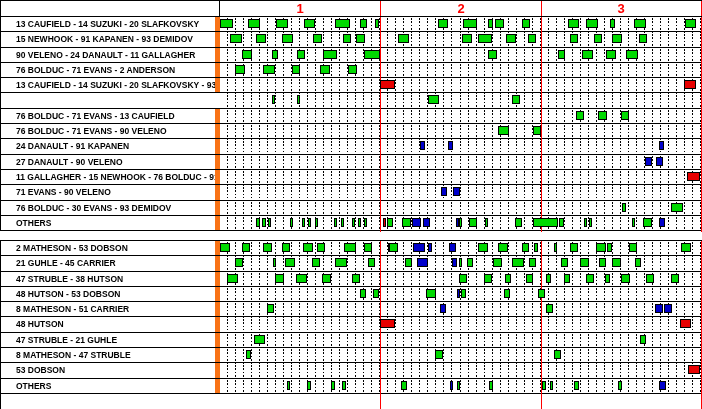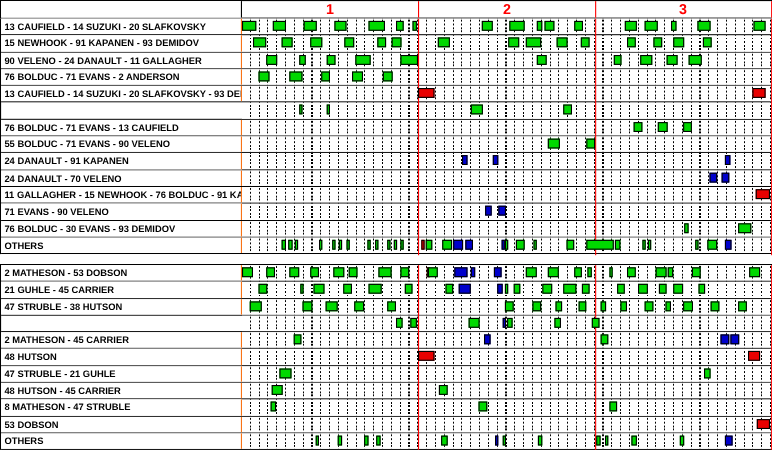--- a/index.html
+++ b/index.html
@@ -4,22 +4,22 @@
 <style>
   html,body{margin:0;padding:0;background:#fff;}
   .app{position:relative;width:702px;height:409px;background:#fff;font-family:"Liberation Sans",sans-serif;overflow:hidden;}
   .band{position:absolute;left:0;width:702px;box-sizing:border-box;background:#fff;}
   .hdr{top:0;height:17px;border-top:1px solid #000;border-left:1px solid #000;border-bottom:1px solid #000;}
   .corner{position:absolute;left:0;top:0;width:219px;height:100%;box-sizing:border-box;border-right:1px solid #000;background:#fff;}
   .plabel{position:absolute;top:0;transform:translateX(-50%);font-size:13px;font-weight:bold;color:#FF0000;line-height:15px;}
   .tbl{border-left:1px solid #000;}
   .tbl2{border-top:1px solid #000;}
   .row{position:relative;height:15.3px;box-sizing:border-box;border-bottom:1px solid #000;}
-  .rlabel{position:absolute;left:0;top:0;width:219px;height:100%;box-sizing:border-box;border-right:1px solid #f97316;
-          font-size:8.5px;font-weight:bold;line-height:14px;padding-left:3px;overflow:hidden;white-space:nowrap;color:#000;background:#fff;}
+  .rlabel{position:absolute;left:0;top:0;width:219px;height:100%;box-sizing:border-box;border-right:5px solid #f97316;
+          font-size:8.5px;font-weight:bold;line-height:14px;padding-left:15px;overflow:hidden;white-space:nowrap;color:#000;background:#fff;}
   .rgrid{position:absolute;left:219px;right:0;top:0;height:100%;
          background-image:
            repeating-linear-gradient(0deg,#fff 0 1.5px,transparent 1.5px 3.2px),
            repeating-linear-gradient(90deg,transparent 0 7.0167px,#000 7.0167px 8.0167px);}
   .blk{position:absolute;height:9px;top:2px;box-sizing:border-box;border:1px solid #000;z-index:2;}
   .pline{position:absolute;top:0;bottom:0;width:1px;background:#FF0000;z-index:1;}
   .redge{position:absolute;top:0;bottom:0;width:2px;background:#FF0000;z-index:3;}
   .gap{position:absolute;left:0;top:231px;width:702px;height:9px;background:#fff;}
 </style>
 </head>
@@ -122,36 +122,36 @@
       </div>
       <div class="row">
         <div class="rlabel">76 BOLDUC - 71 EVANS - 13 CAUFIELD</div>
         <div class="rgrid">
           <div class="blk" style="left: 355.9px; width: 8px; background: rgb(0, 217, 0);"></div>
           <div class="blk" style="left: 378.4px; width: 8.8px; background: rgb(0, 217, 0);"></div>
           <div class="blk" style="left: 400.8px; width: 8px; background: rgb(0, 217, 0);"></div>
         </div>
       </div>
       <div class="row">
-        <div class="rlabel">55 BOLDUC - 71 EVANS - 90 VELENO</div>
+        <div class="rlabel">76 BOLDUC - 71 EVANS - 90 VELENO</div>
         <div class="rgrid">
           <div class="blk" style="left: 278.2px; width: 11.2px; background: rgb(0, 217, 0);"></div>
           <div class="blk" style="left: 312.7px; width: 8px; background: rgb(0, 217, 0);"></div>
         </div>
       </div>
       <div class="row">
         <div class="rlabel">24 DANAULT - 91 KAPANEN</div>
         <div class="rgrid">
           <div class="blk" style="left: 200.4px; width: 4.8px; background: rgb(0, 0, 204);"></div>
           <div class="blk" style="left: 227.7px; width: 5.6px; background: rgb(0, 0, 204);"></div>
           <div class="blk" style="left: 438.5px; width: 5.6px; background: rgb(0, 0, 204);"></div>
         </div>
       </div>
       <div class="row">
-        <div class="rlabel">24 DANAULT - 70 VELENO</div>
+        <div class="rlabel">27 DANAULT - 90 VELENO</div>
         <div class="rgrid">
           <div class="blk" style="left: 424.9px; width: 7.2px; background: rgb(0, 0, 204);"></div>
           <div class="blk" style="left: 436.1px; width: 7.2px; background: rgb(0, 0, 204);"></div>
         </div>
       </div>
       <div class="row">
         <div class="rlabel">11 GALLAGHER - 15 NEWHOOK - 76 BOLDUC - 91 KAPAN</div>
         <div class="rgrid">
           <div class="blk" style="left: 467.4px; width: 12.8px; background: rgb(232, 0, 0);"></div>
         </div>
@@ -279,59 +279,53 @@
           <div class="blk" style="left: 326.3px; width: 4.8px; background: rgb(0, 217, 0);"></div>
           <div class="blk" style="left: 343.9px; width: 6.4px; background: rgb(0, 217, 0);"></div>
           <div class="blk" style="left: 365.6px; width: 8.8px; background: rgb(0, 217, 0);"></div>
           <div class="blk" style="left: 384.8px; width: 4.8px; background: rgb(0, 217, 0);"></div>
           <div class="blk" style="left: 400.8px; width: 8.8px; background: rgb(0, 217, 0);"></div>
           <div class="blk" style="left: 425.7px; width: 8px; background: rgb(0, 217, 0);"></div>
           <div class="blk" style="left: 450.5px; width: 8.8px; background: rgb(0, 217, 0);"></div>
         </div>
       </div>
       <div class="row">
+        <div class="rlabel">48 HUTSON - 53 DOBSON</div>
         <div class="rgrid">
           <div class="blk" style="left: 140.3px; width: 5.6px; background: rgb(0, 217, 0);"></div>
           <div class="blk" style="left: 153.1px; width: 5.6px; background: rgb(0, 217, 0);"></div>
           <div class="blk" style="left: 206px; width: 10.4px; background: rgb(0, 217, 0);"></div>
           <div class="blk" style="left: 236.5px; width: 3.2px; background: rgb(0, 0, 204);"></div>
           <div class="blk" style="left: 240.5px; width: 5.6px; background: rgb(0, 217, 0);"></div>
           <div class="blk" style="left: 283.8px; width: 6.4px; background: rgb(0, 217, 0);"></div>
           <div class="blk" style="left: 317.5px; width: 7.2px; background: rgb(0, 217, 0);"></div>
         </div>
       </div>
       <div class="row">
-        <div class="rlabel">2 MATHESON - 45 CARRIER</div>
+        <div class="rlabel">8 MATHESON - 51 CARRIER</div>
         <div class="rgrid">
           <div class="blk" style="left: 46.5px; width: 7.2px; background: rgb(0, 217, 0);"></div>
           <div class="blk" style="left: 219.7px; width: 6.4px; background: rgb(0, 0, 204);"></div>
           <div class="blk" style="left: 325.5px; width: 7.2px; background: rgb(0, 217, 0);"></div>
           <div class="blk" style="left: 434.5px; width: 8px; background: rgb(0, 0, 204);"></div>
           <div class="blk" style="left: 444.1px; width: 8px; background: rgb(0, 0, 204);"></div>
         </div>
       </div>
       <div class="row">
         <div class="rlabel">48 HUTSON</div>
         <div class="rgrid">
           <div class="blk" style="left: 159.5px; width: 15.2px; background: rgb(232, 0, 0);"></div>
           <div class="blk" style="left: 460.2px; width: 11.2px; background: rgb(232, 0, 0);"></div>
         </div>
       </div>
       <div class="row">
         <div class="rlabel">47 STRUBLE - 21 GUHLE</div>
         <div class="rgrid">
           <div class="blk" style="left: 33.7px; width: 11.2px; background: rgb(0, 217, 0);"></div>
           <div class="blk" style="left: 420.1px; width: 5.6px; background: rgb(0, 217, 0);"></div>
-        </div>
-      </div>
-      <div class="row">
-        <div class="rlabel">48 HUTSON - 45 CARRIER</div>
-        <div class="rgrid">
-          <div class="blk" style="left: 27.3px; width: 9.6px; background: rgb(0, 217, 0);"></div>
-          <div class="blk" style="left: 178.8px; width: 8px; background: rgb(0, 217, 0);"></div>
         </div>
       </div>
       <div class="row">
         <div class="rlabel">8 MATHESON - 47 STRUBLE</div>
         <div class="rgrid">
           <div class="blk" style="left: 25.7px; width: 5.6px; background: rgb(0, 217, 0);"></div>
           <div class="blk" style="left: 214.8px; width: 8px; background: rgb(0, 217, 0);"></div>
           <div class="blk" style="left: 334.3px; width: 6.4px; background: rgb(0, 217, 0);"></div>
         </div>
       </div>

